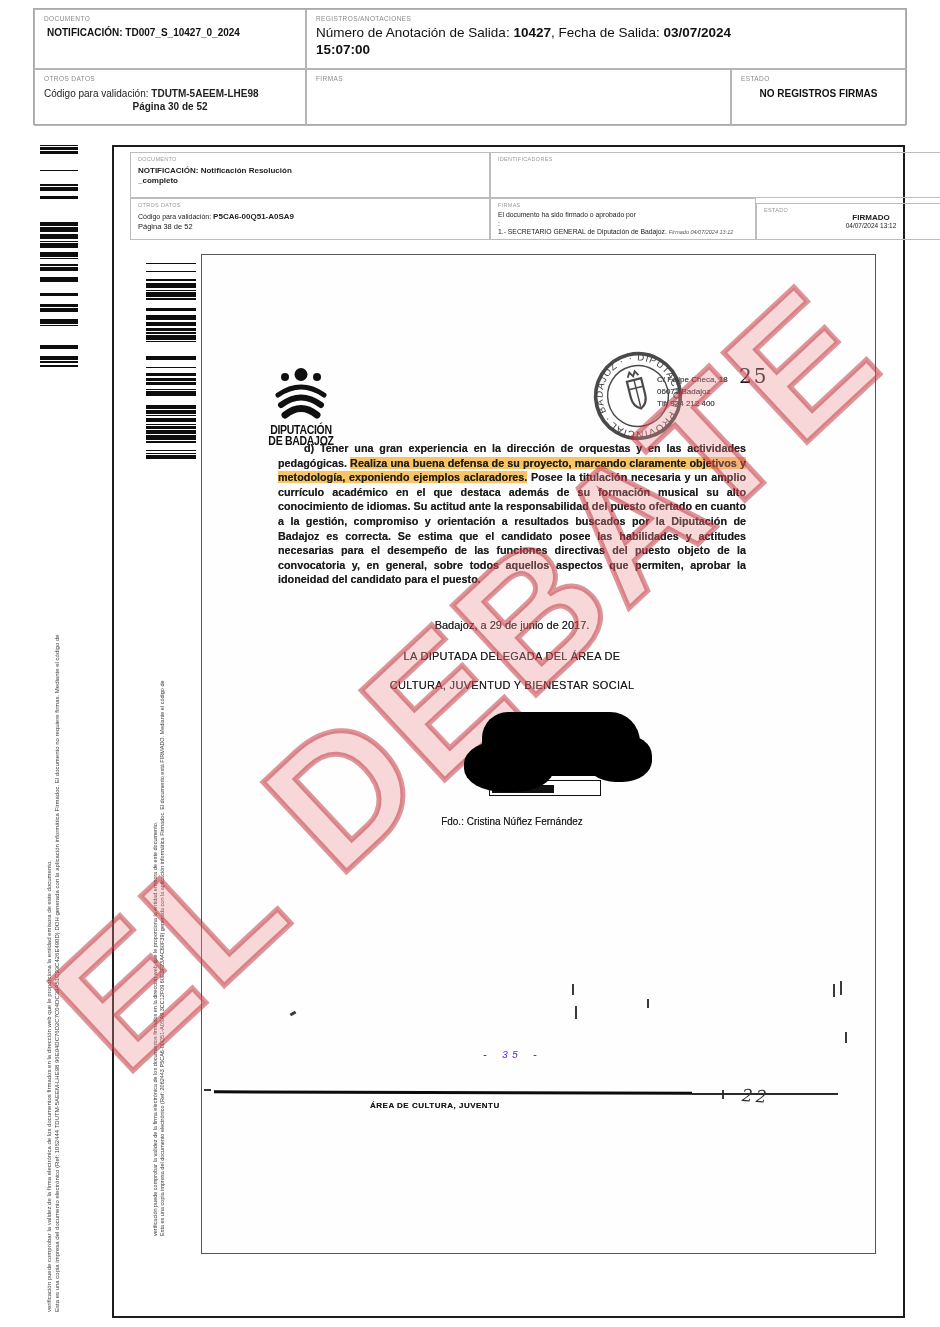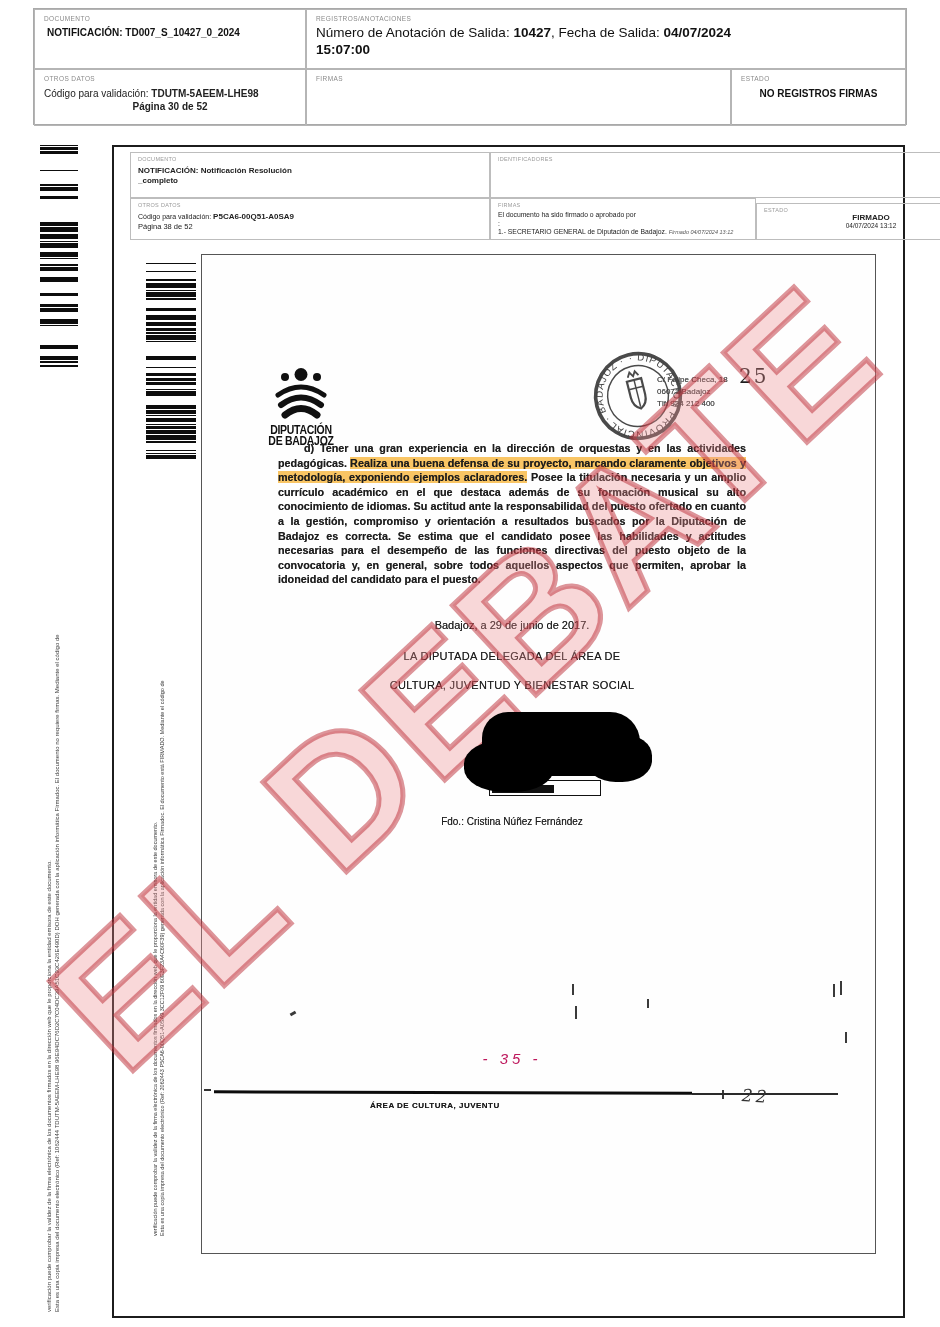--- a/index.html
+++ b/index.html
@@ -82,22 +82,22 @@
   .blob { position:absolute; left:482px; top:712px; width:158px; height:64px; background:#000;
           border-radius:26px 30px 22px 30px; z-index:40; }
   .blob:before { content:""; position:absolute; left:-18px; top:28px; width:90px; height:52px;
                  background:#000; border-radius:45%; }
   .blob:after { content:""; position:absolute; right:-12px; top:22px; width:66px; height:48px;
                 background:#000; border-radius:45%; }
   .sigbox { position:absolute; left:489px; top:780px; width:112px; height:16px;
             border:1.5px solid #111; background:#fff; z-index:35; }
   .sigbox .smudge { position:absolute; left:2px; top:4px; width:62px; height:8px; background:#111; }
 
-  .pagenum { top:1050px; font-family:Liberation Sans, sans-serif; font-style:italic;
-             font-size:15px; letter-spacing:4px; color:#be185d; }
+  .pagenum { top:1050px; font-family:Liberation Mono, monospace; font-style:italic;
+             font-size:10px; letter-spacing:4px; color:#6d28d9; }
   .scanline-a { position:absolute; left:214px; top:1091px; width:478px; height:3px; background:#0c0c0c;
                 transform:rotate(.15deg); }
   .scanline-b { position:absolute; left:692px; top:1093px; width:146px; height:1.5px; background:#2a2a2a; }
   .scanline-c { position:absolute; left:204px; top:1089px; width:7px; height:2px; background:#333; }
   .footer-area { position:absolute; left:370px; top:1101px; font-size:8px; font-weight:bold;
                  letter-spacing:.5px; color:#1a1a1a; }
   .hand22 { position:absolute; left:742px; top:1086px; font-family:"DejaVu Serif", serif;
             font-style:italic; font-size:17px; color:#333; transform:rotate(4deg); letter-spacing:3px; }
 
   .mark { position:absolute; background:#3a3a3a; }
@@ -113,21 +113,21 @@
 <body>
 
 <div class="hdr">
   <div class="hdr-row hdr-row1">
     <div class="cell">
       <div class="lbl">DOCUMENTO</div>
       <div class="doc-val">NOTIFICACIÓN: TD007_S_10427_0_2024</div>
     </div>
     <div class="cell">
       <div class="lbl">REGISTROS/ANOTACIONES</div>
-      <div class="reg-val"><span>Número de Anotación de Salida: </span><b>10427</b><span>, Fecha de Salida: </span><b>04/07/2024</b><span class="hora">15:07:00</span></div>
+      <div class="reg-val"><span>Número de Anotación de Salida: </span><b>10427</b><span>, Fecha de Salida: </span><b>03/07/2024</b><span class="hora">15:07:00</span></div>
     </div>
   </div>
   <div class="hdr-row hdr-row2">
     <div class="cell">
       <div class="lbl">OTROS DATOS</div>
       <div class="otros-val"><span>Código para validación: </span><b>TDUTM-5AEEM-LHE98</b></div>
       <div class="pagina">Página 30 de 52</div>
     </div>
     <div class="cell">
       <div class="lbl">FIRMAS</div>

